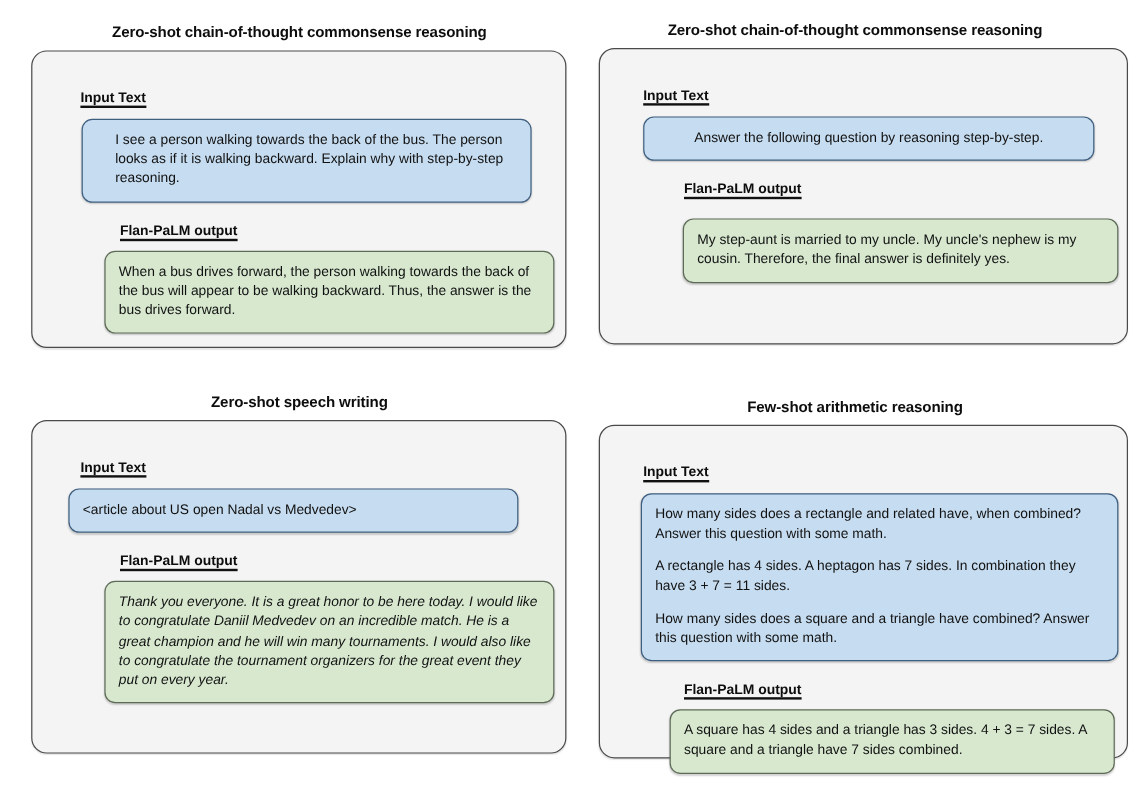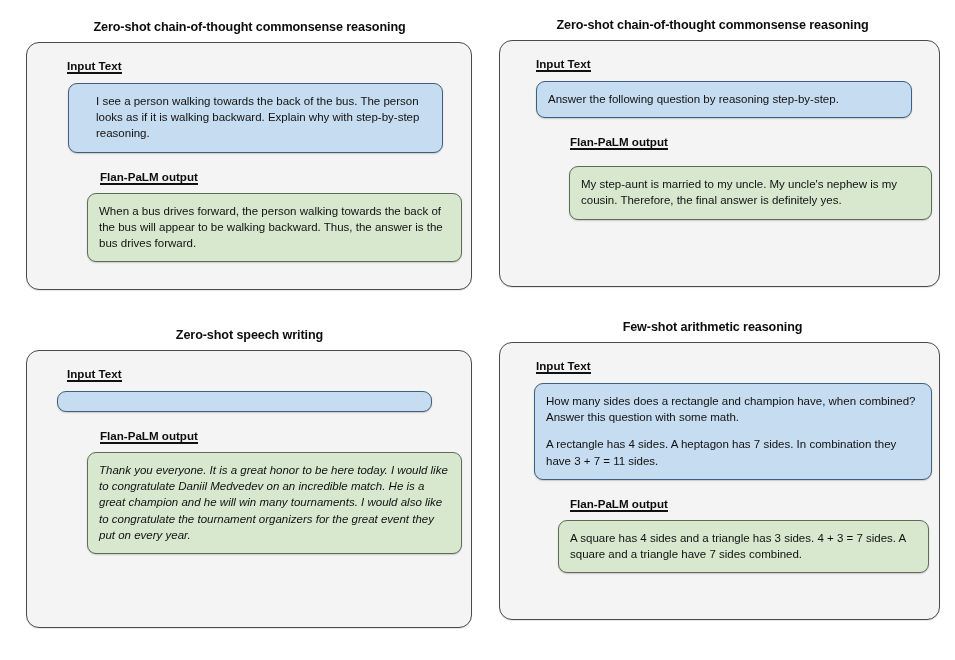--- a/index.html
+++ b/index.html
@@ -38,21 +38,21 @@
   .section-label {
     font-weight: bold;
     font-size: 11.6px;
     color: #0d0d0d;
     display: inline-block;
     border-bottom: 2px solid #111111;
     padding-bottom: 0px;
     line-height: 13px;
     white-space: nowrap;
   }
-  .label-row { margin: 0 0 9px 0; }
+  .label-row { margin: 16px 0 9px 0; }
   .label-row.output-label { margin: 14px 0 8px 0; }
   .bubble {
     border-radius: 9px;
     font-size: 11.5px;
     line-height: 16.2px;
     padding: 9px 11px 10px 11px;
     box-shadow: 0 1px 1.5px rgba(0,0,0,0.18);
   }
   .bubble.input {
     background: #c6dcf0;
@@ -65,31 +65,31 @@
   .bubble p { margin: 0; }
   .bubble p + p { margin-top: 11px; }
 
   
   #panel-1 { left: 0px;   top: 20px;  width: 499px; }
   #panel-1 .panel { margin: 0 27px 0 26px; height: 248px; }
   #panel-2 { left: 470px; top: 18px;  width: 485px; }
   #panel-2 .panel { margin: 0 15px 0 29px; height: 247px; }
   #panel-3 { left: 0px;   top: 328px; width: 499px; }
   #panel-3 .panel { margin: 0 27px 0 26px; height: 278px; }
-  #panel-4 { left: 470px; top: 320px; width: 485px; }
+  #panel-4 { left: 470px; top: 332px; width: 485px; }
   #panel-4 .panel { margin: 0 15px 0 29px; height: 278px; }
 
   
   #panel-1 .label-input   { margin-left: 20px; }
   #panel-1 .bubble.input  { margin: 0 14px 12px 21px; padding-left: 27px; }
   #panel-1 .label-output  { margin-left: 53px; }
   #panel-1 .bubble.output { margin: 0 -5px 0 40px; }
 
   #panel-2 .label-input   { margin-left: 16px; }
-  #panel-2 .bubble.input  { margin: 0 13px 0 16px; }
+  #panel-2 .bubble.input  { margin: 0 13px 0 16px; text-align: center; }
   #panel-2 .label-output  { margin-left: 50px; }
   #panel-2 .bubble.output { margin: 16px -7px 0 49px; }
 
   #panel-3 .label-input   { margin-left: 20px; }
   #panel-3 .bubble.input  { margin: 0 25px 0 10px; }
   #panel-3 .label-output  { margin-left: 53px; }
   #panel-3 .bubble.output { margin: 0 -5px 0 40px; font-style: italic; }
 
   #panel-4 .label-input   { margin-left: 16px; }
   #panel-4 .bubble.input  { margin: 0 -7px 0 14px; }
@@ -137,39 +137,41 @@
     </div>
   </div>
 
   <div class="panel-wrap" id="panel-3">
     <div class="panel-title">Zero-shot speech writing</div>
     <div class="panel">
       <div class="label-row label-input">
         <span class="section-label">Input Text</span>
       </div>
       <div class="bubble input">
+        <p>&lt;article about US open Nadal vs Medvedev&gt;</p>
       </div>
       <div class="label-row output-label label-output">
         <span class="section-label">Flan-PaLM output</span>
       </div>
       <div class="bubble output">
         <p>Thank you everyone. It is a great honor to be here today. I would like to congratulate Daniil Medvedev on an incredible match. He is a great champion and he will win many tournaments. I would also like to congratulate the tournament organizers for the great event they put on every year.</p>
       </div>
     </div>
   </div>
 
   <div class="panel-wrap" id="panel-4">
     <div class="panel-title">Few-shot arithmetic reasoning</div>
     <div class="panel">
       <div class="label-row label-input">
         <span class="section-label">Input Text</span>
       </div>
       <div class="bubble input">
-        <p>How many sides does a rectangle and champion have, when combined? Answer this question with some math.</p>
+        <p>How many sides does a rectangle and related have, when combined? Answer this question with some math.</p>
         <p>A rectangle has 4 sides. A heptagon has 7 sides. In combination they have 3 + 7 = 11 sides.</p>
+        <p>How many sides does a square and a triangle have combined? Answer this question with some math.</p>
       </div>
       <div class="label-row output-label label-output">
         <span class="section-label">Flan-PaLM output</span>
       </div>
       <div class="bubble output">
         <p>A square has 4 sides and a triangle has 3 sides. 4 + 3 = 7 sides. A square and a triangle have 7 sides combined.</p>
       </div>
     </div>
   </div>
 

